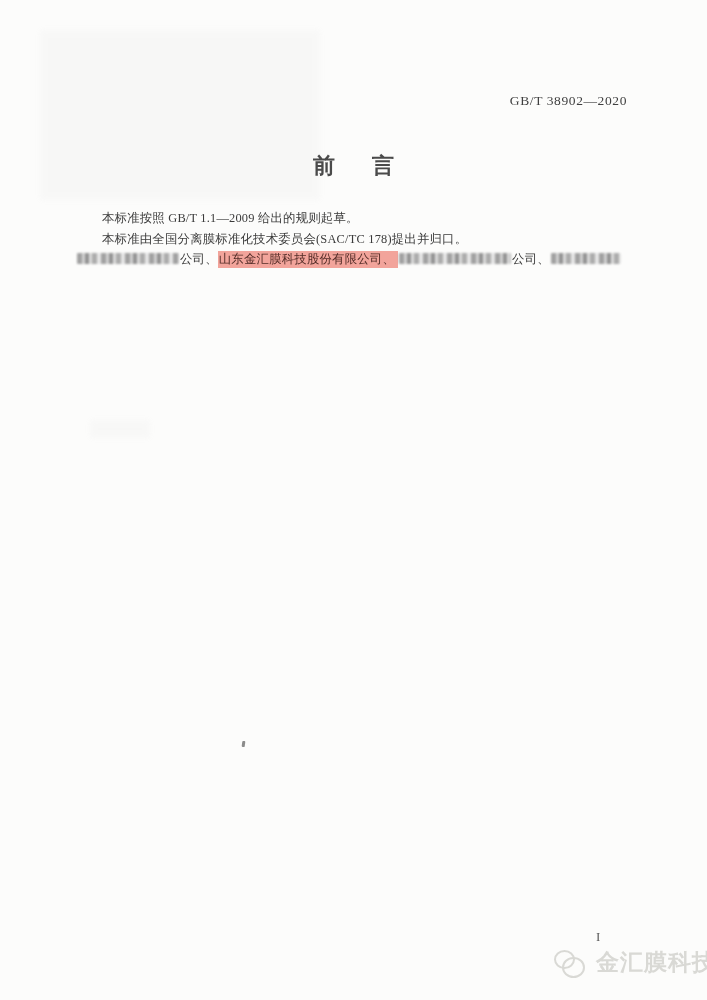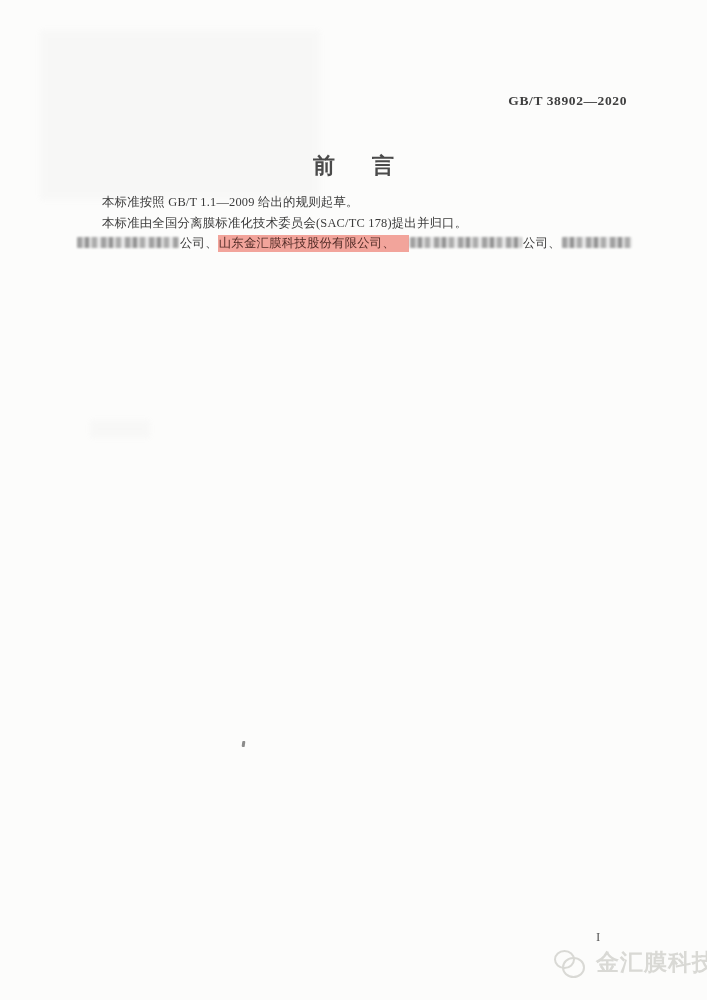--- a/index.html
+++ b/index.html
@@ -10,52 +10,52 @@
     background:#fcfcfb;
     overflow:hidden;
     font-family:"Liberation Serif","DejaVu Serif",serif;
     color:#3b3b3b;
   }
   
   .ghost{position:absolute;background:#aeaeae;opacity:0.05;filter:blur(3px);border-radius:2px;}
 
   .header-code{
     position:absolute;top:93px;right:80px;
-    font-size:13.5px;font-weight:700;letter-spacing:0.6px;color:#3f3f3f;
+    font-size:13.5px;font-weight:400;letter-spacing:0.6px;color:#3f3f3f;
     white-space:nowrap;
   }
 
   .title{
     position:absolute;top:151px;left:0;width:100%;
     display:flex;justify-content:center;gap:37px;
     font-size:22px;font-weight:700;color:#4a4a4a;
     font-family:"Liberation Sans","DejaVu Sans",sans-serif;
   }
 
   .body-block{
-    position:absolute;top:192px;left:76px;width:556px;
+    position:absolute;top:208px;left:76px;width:556px;
     font-size:12.4px;line-height:20.6px;
     letter-spacing:0.2px;
   }
   .line{white-space:nowrap;height:20.6px;}
   .indent{padding-left:26px;}
 
   .seg-text{color:#3b3b3b;}
   .seg-blur{
     display:inline-block;height:11px;margin:0 1px;vertical-align:-1px;
     background:repeating-linear-gradient(90deg,
       #8e8e8e 0 5px,#c8c8c8 5px 8px,#7d7d7d 8px 12px,
       #d4d4d4 12px 15px,#9b9b9b 15px 20px,#e2e2e2 20px 24px);
     filter:blur(1.3px);
     border-radius:1px;opacity:0.82;
   }
   .seg-hl{
     background:var(--hl-bg,#f2a49b);
     color:var(--hl-text,#532c27);
-    padding:1px 14px 2px 1px;
+    padding:1px 3px 2px 1px;
   }
 
   .speck{position:absolute;left:242px;top:741px;width:3px;height:6px;background:#6f6f6f;border-radius:1px;transform:rotate(8deg);opacity:.8;}
 
   .page-number{
     position:absolute;left:596px;top:929px;
     font-size:13px;color:#5a5a5a;
   }
 
   .watermark{

